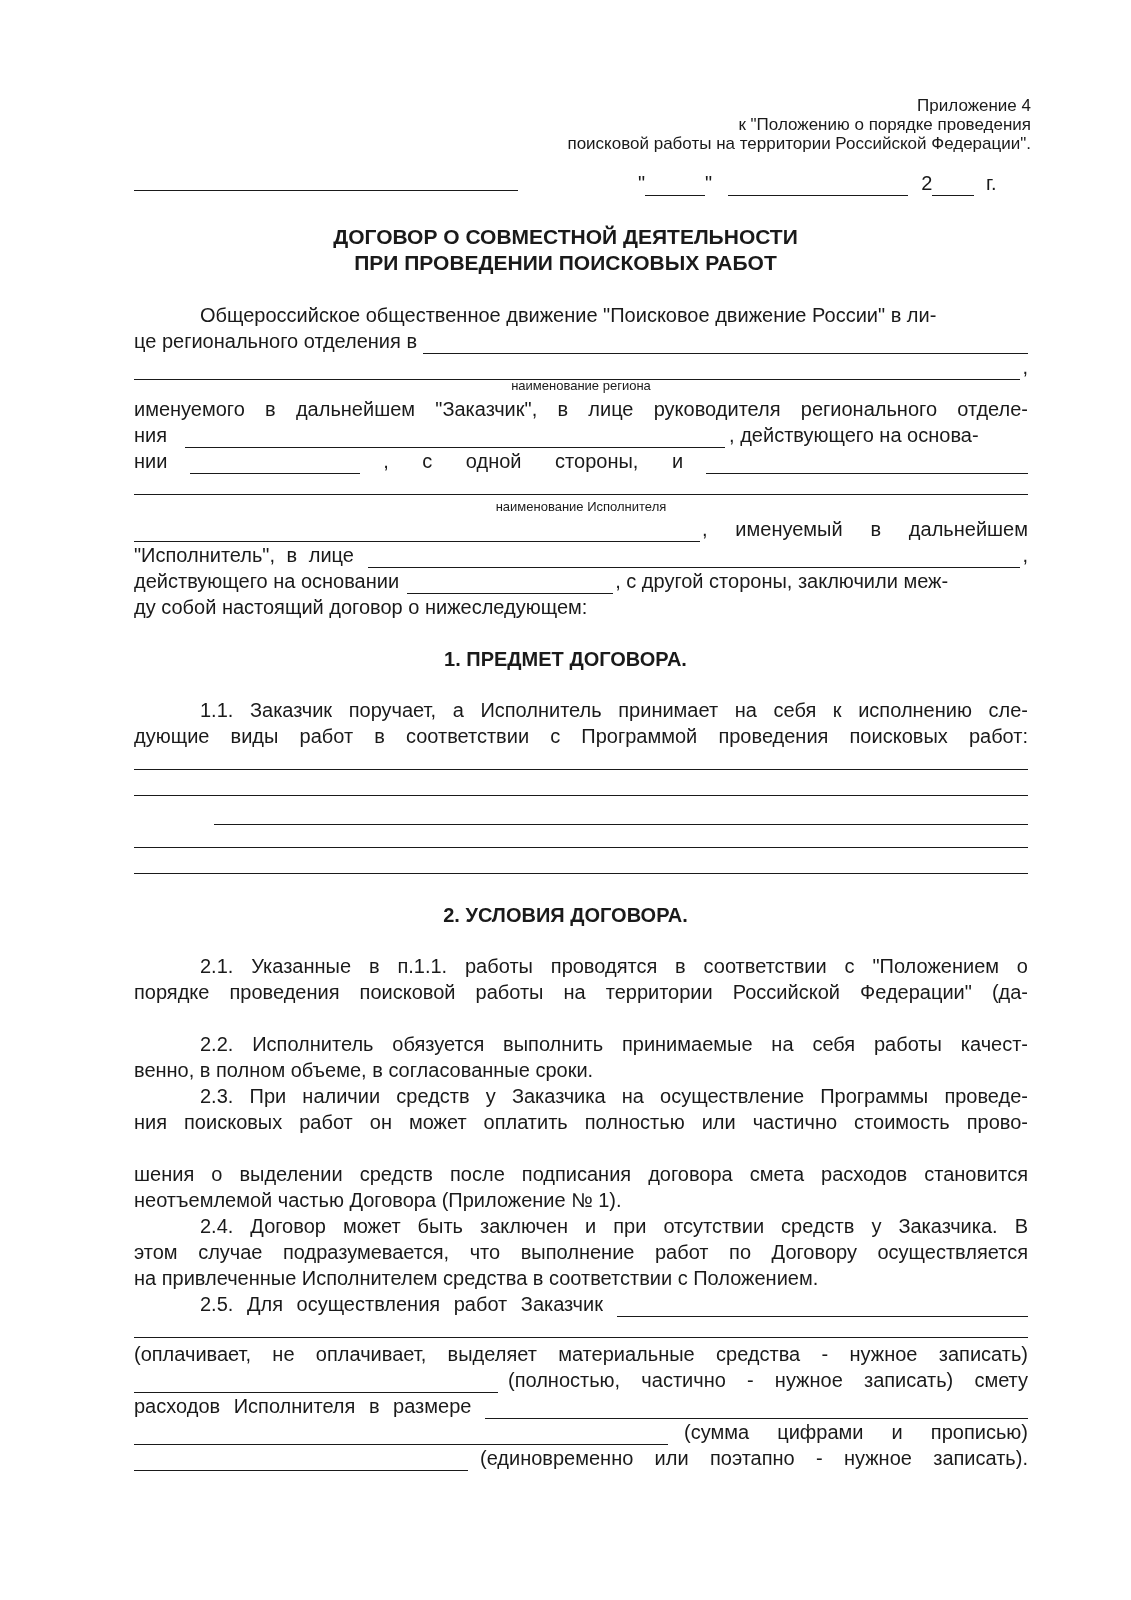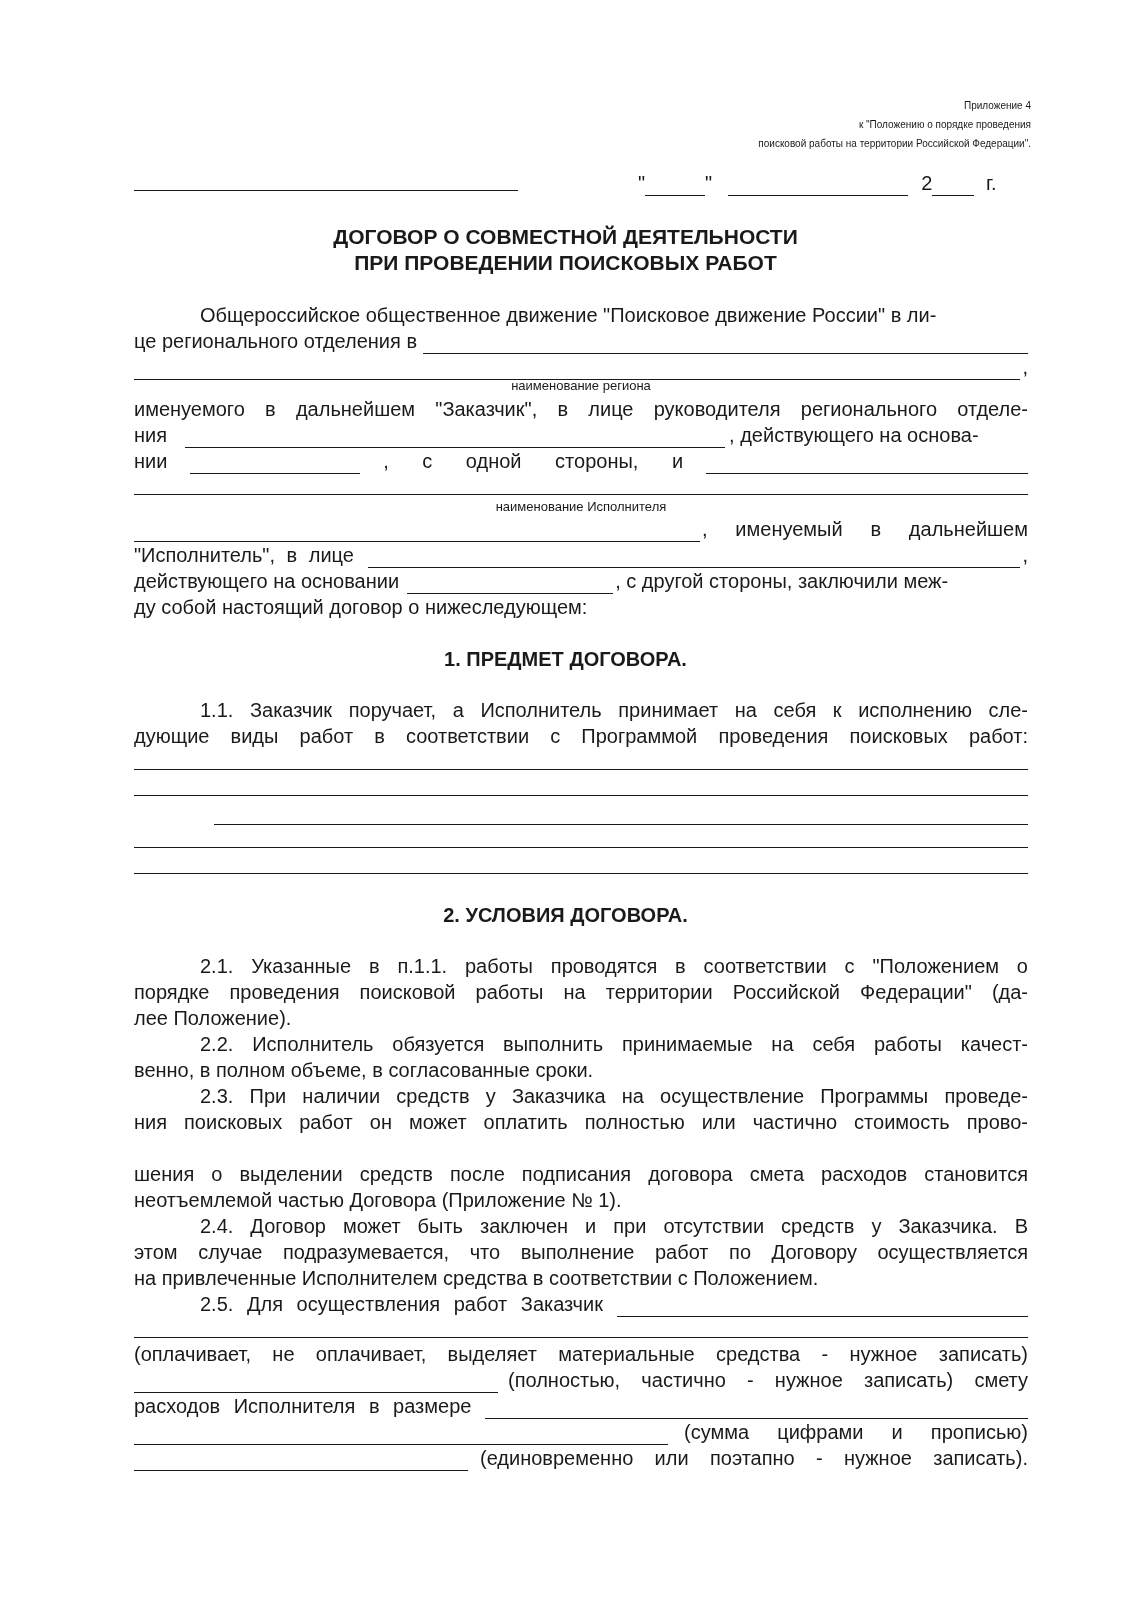--- a/index.html
+++ b/index.html
@@ -1,20 +1,20 @@
 <!DOCTYPE html>
 <html><head>
 <meta charset="utf-8">
 <style>
   html, body { margin: 0; padding: 0; background: #ffffff; }
   body { width: 1131px; height: 1600px; position: relative; overflow: hidden;
          font-family: "Liberation Sans", sans-serif; color: #1a1a1a; }
   .page { position: absolute; left: 0; top: 0; width: 1131px; height: 1600px; background: #fff; }
   .appendix { position: absolute; right: 100px; top: 96px; text-align: right;
-              font-size: 10px; line-height: 19px; }
+              font-size: 17px; line-height: 19px; }
   .line { position: absolute; left: 134px; width: 894px; height: 26px;
           font-size: 20px; line-height: 26px; white-space: nowrap; }
   .just { display: flex; justify-content: space-between; align-items: flex-end; }
   .blank { display: inline-block; border-bottom: 1.6px solid #1a1a1a; height: 20px; vertical-align: bottom; }
   .fill { flex: 1; border-bottom: 1.6px solid #1a1a1a; height: 20px; margin: 0 6px; }
   .fill.nol { margin-left: 0; }
   .fill.nor { margin-right: 0; }
   .caption { position: absolute; left: 134px; width: 894px; text-align: center;
              font-size: 13px; line-height: 16px; }
   .title { position: absolute; left: 0; width: 1131px; text-align: center;
@@ -93,21 +93,20 @@
   <div class="hr" style="top:795px;"></div>
   <div class="line just indent" style="top:799px;">
     <span class="fill nor" style="margin-left:14px;"></span>
   </div>
   <div class="hr" style="top:847px;"></div>
   <div class="hr" style="top:873px;"></div>
 
   <div class="title" style="top:902px; font-size:20px;">2. УСЛОВИЯ ДОГОВОРА.</div>
   <div class="line indent" style="top:953px; text-align:justify; text-align-last:justify;">2.1. Указанные в п.1.1. работы проводятся в соответствии с "Положением о</div>
   <div class="line" style="top:979px; text-align:justify; text-align-last:justify;">порядке проведения поисковой работы на территории Российской Федерации" (да-</div>
-  <div class="line" style="top:1005px;">лее Положение).</div>
   <div class="line indent" style="top:1031px; text-align:justify; text-align-last:justify;">2.2. Исполнитель обязуется выполнить принимаемые на себя работы качест-</div>
   <div class="line" style="top:1057px;">венно, в полном объеме, в согласованные сроки.</div>
   <div class="line indent" style="top:1083px; text-align:justify; text-align-last:justify;">2.3. При наличии средств у Заказчика на осуществление Программы проведе-</div>
   <div class="line" style="top:1109px; text-align:justify; text-align-last:justify;">ния поисковых работ он может оплатить полностью или частично стоимость прово-</div>
   <div class="line" style="top:1161px; text-align:justify; text-align-last:justify;">шения о выделении средств после подписания договора смета расходов становится</div>
   <div class="line" style="top:1187px;">неотъемлемой частью Договора (Приложение № 1).</div>
   <div class="line indent" style="top:1213px; text-align:justify; text-align-last:justify;">2.4. Договор может быть заключен и при отсутствии средств у Заказчика. В</div>
   <div class="line" style="top:1239px; text-align:justify; text-align-last:justify;">этом случае подразумевается, что выполнение работ по Договору осуществляется</div>
   <div class="line" style="top:1265px;">на привлеченные Исполнителем средства в соответствии с Положением.</div>
   <div class="line just indent" style="top:1291px;">

